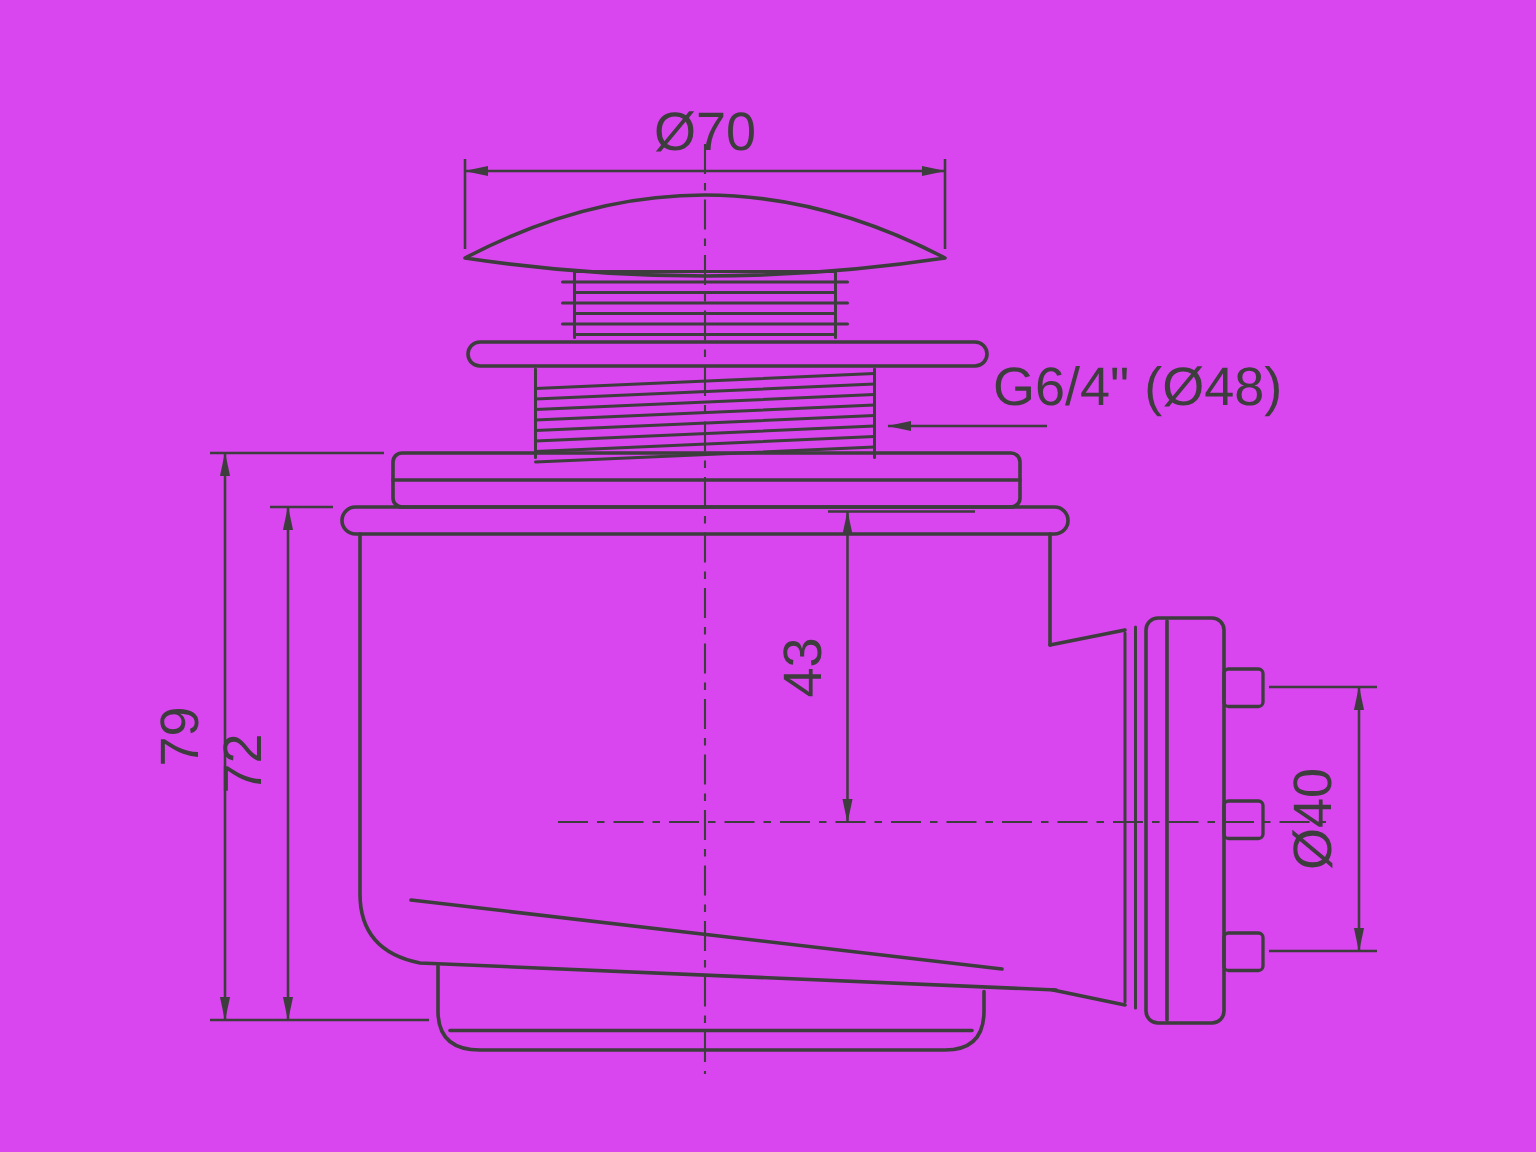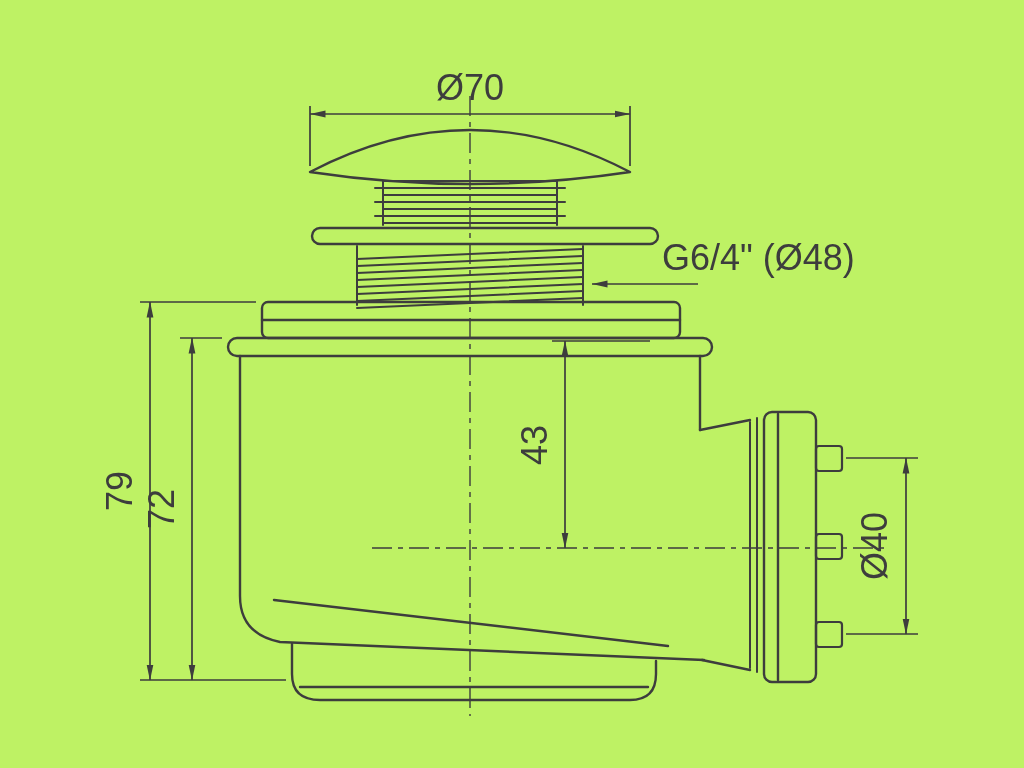--- a/index.html
+++ b/index.html
@@ -8,21 +8,21 @@
     background: #ffffff;
     width: 1024px;
     height: 768px;
     overflow: hidden;
     font-family: "Liberation Sans", sans-serif;
   }
   .stage {
     position: relative;
     width: 1024px;
     height: 768px;
-    background: #bef264;
+    background: #d946ef;
   }
   svg text {
     font-family: "Liberation Sans", sans-serif;
     font-size: 36px;
     fill: #3d3d3d;
   }
 </style>
 </head>
 <body>
 

